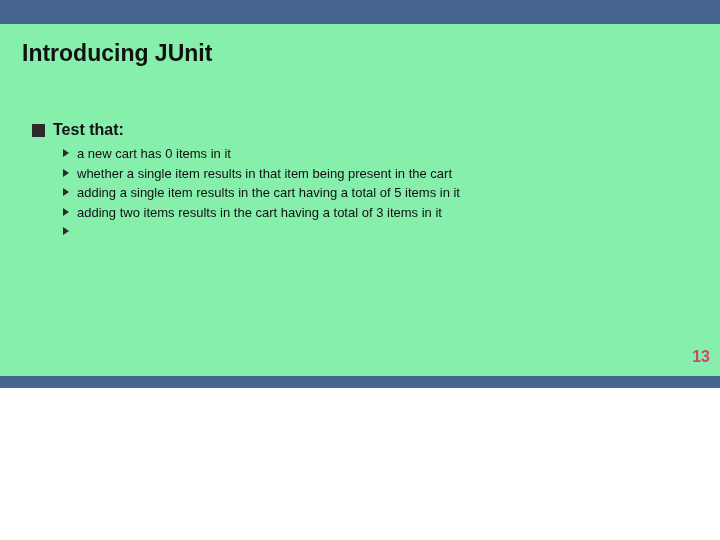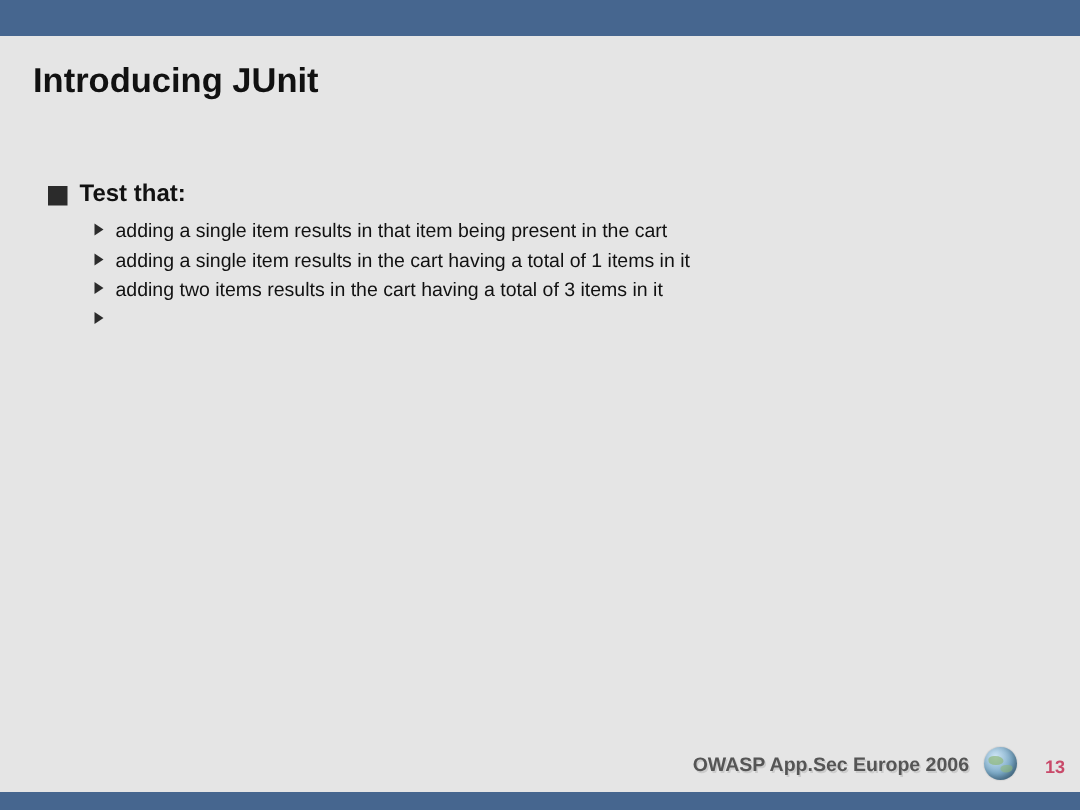--- a/index.html
+++ b/index.html
@@ -1,21 +1,21 @@
 <!DOCTYPE html>
 <html><head>
   <meta charset="utf-8">
   <style>
     * { margin: 0; padding: 0; box-sizing: border-box; }
     html, body { width: 720px; height: 540px; overflow: hidden; font-family: Verdana, Arial, sans-serif; background: #fff; }
     .slide {
       width: 720px;
-      height: 540px;
+      height: 388px;
       position: relative;
-      background: #e5e5e5;
+      background: #86efac;
     }
     .top-band {
       position: absolute;
       top: 0; left: 0; right: 0;
       height: 24px;
       background: #46668f;
     }
     .bottom-band {
       position: absolute;
       bottom: 0; left: 0; right: 0;
@@ -112,21 +112,21 @@
       width: 8px; height: 5px;
       background: #8fb87a;
       top: 12px; left: 11px;
       border-radius: 50% 40% 60% 50%;
       opacity: .6;
     }
     .page-num {
       position: absolute;
       bottom: 22px;
       right: 10px;
-      font-size: 12px;
+      font-size: 16px;
       font-weight: bold;
       color: #c94a6a;
     }
   </style>
 </head>
 <body>
 
 <div class="slide">
   <div class="top-band"></div>
   <div class="bottom-band"></div>
@@ -138,46 +138,50 @@
       <span class="bullet"></span>
       <span class="text">Test that:</span>
     </div>
     <div class="lvl2-wrap">
       <div class="lvl2">
         <span class="arrow">
             <svg width="8" height="10">
               <path d="M1 1 L7 5 L1 9 Z" fill="#2b2b2b"></path>
             </svg>
           </span>
-        <span class="text">adding a single item results in that item being present in the cart</span>
+        <span class="text">a new cart has 0 items in it</span>
       </div>
       <div class="lvl2">
         <span class="arrow">
             <svg width="8" height="10">
               <path d="M1 1 L7 5 L1 9 Z" fill="#2b2b2b"></path>
             </svg>
           </span>
-        <span class="text">adding a single item results in the cart having a total of 1 items in it</span>
+        <span class="text">whether a single item results in that item being present in the cart</span>
+      </div>
+      <div class="lvl2">
+        <span class="arrow">
+            <svg width="8" height="10">
+              <path d="M1 1 L7 5 L1 9 Z" fill="#2b2b2b"></path>
+            </svg>
+          </span>
+        <span class="text">adding a single item results in the cart having a total of 5 items in it</span>
       </div>
       <div class="lvl2">
         <span class="arrow">
             <svg width="8" height="10">
               <path d="M1 1 L7 5 L1 9 Z" fill="#2b2b2b"></path>
             </svg>
           </span>
         <span class="text">adding two items results in the cart having a total of 3 items in it</span>
       </div>
       <div class="lvl2">
         <span class="arrow">
             <svg width="8" height="10">
               <path d="M1 1 L7 5 L1 9 Z" fill="#2b2b2b"></path>
             </svg>
           </span>
       </div>
     </div>
   </div>
 
-  <div class="footer">
-    <span class="footer-text">OWASP App.Sec Europe 2006</span>
-    <span class="globe"></span>
-  </div>
   <div class="page-num">13</div>
 </div>
 
 </body></html>

